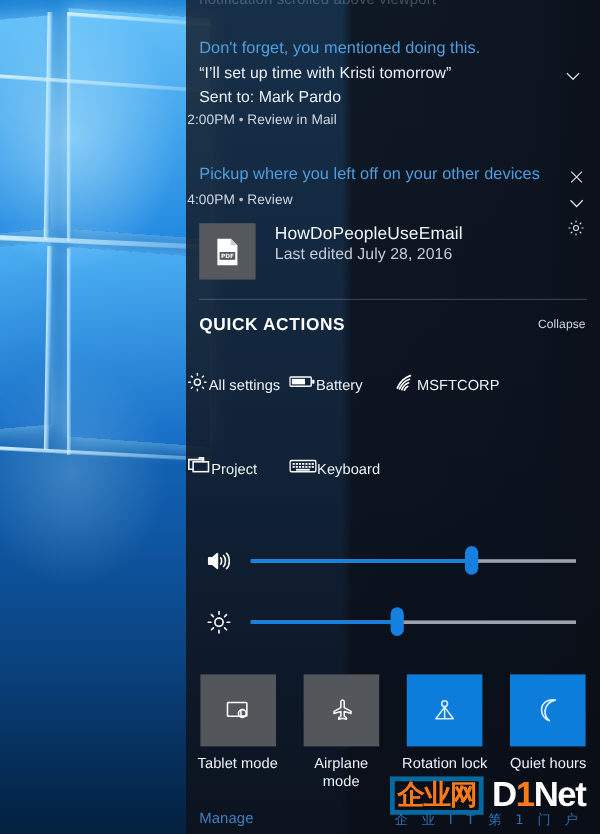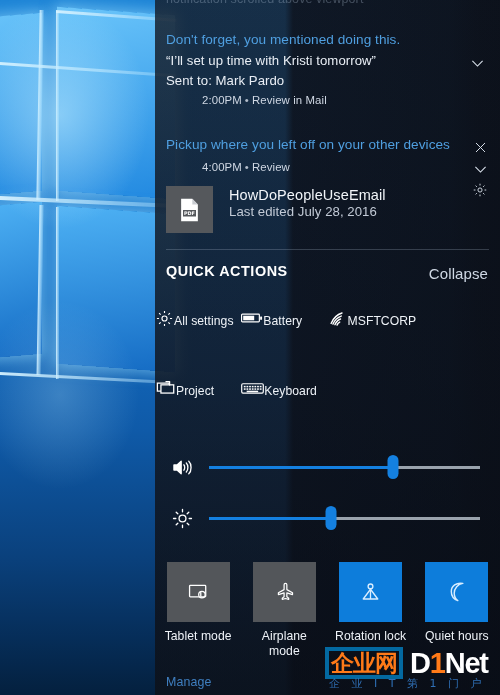--- a/index.html
+++ b/index.html
@@ -73,23 +73,22 @@
   .notif { position:absolute; left:0; width:345px; }
   .notif-title {
     color:#4f9fe0; font-size:13.6px; padding-left:11px; letter-spacing:.05px;
     white-space:nowrap;
   }
   .notif-line {
     color:#e9eef5; font-size:13.2px; padding-left:11px; letter-spacing:.05px;
     white-space:nowrap;
   }
   .notif-meta {
-    color:#cfd7e3; font-size:11.4px; padding-left:11px; letter-spacing:.1px;
+    color:#cfd7e3; font-size:11.4px; padding-left:1px; letter-spacing:.1px;
     white-space:nowrap;
-    margin-left:36px;
   }
   .dot { opacity:.85; padding:0 3px; }
 
   .icon-btn {
     position:absolute; width:22px; height:22px;
     display:flex; align-items:center; justify-content:center;
     color:#d8e0ea;
   }
   .icon-btn svg { display:block; }
 
@@ -111,21 +110,21 @@
   }
 
   
   #qa-header { position:absolute; left:0; top:263px; width:345px; height:22px; }
   #qa-title {
     position:absolute; left:11px; top:0;
     font-size:14.4px; font-weight:bold; letter-spacing:.55px; color:#ffffff;
   }
   #qa-collapse {
     position:absolute; right:12px; top:2px;
-    font-size:15px; color:#cfd8e4; letter-spacing:.1px;
+    font-size:10px; color:#cfd8e4; letter-spacing:.1px;
   }
 
   
   .qa-grid { position:absolute; left:0; width:345px; display:flex; }
   .qa-item {
     width:86.25px; display:flex; 
     align-items:center; justify-content:flex-start;
   }
   .qa-ico { height:24px; display:flex; align-items:center; justify-content:center; color:#fff; }
   .qa-lbl { margin-top:6px; font-size:12.2px; color:#eef2f7; letter-spacing:.05px; white-space:nowrap; }

